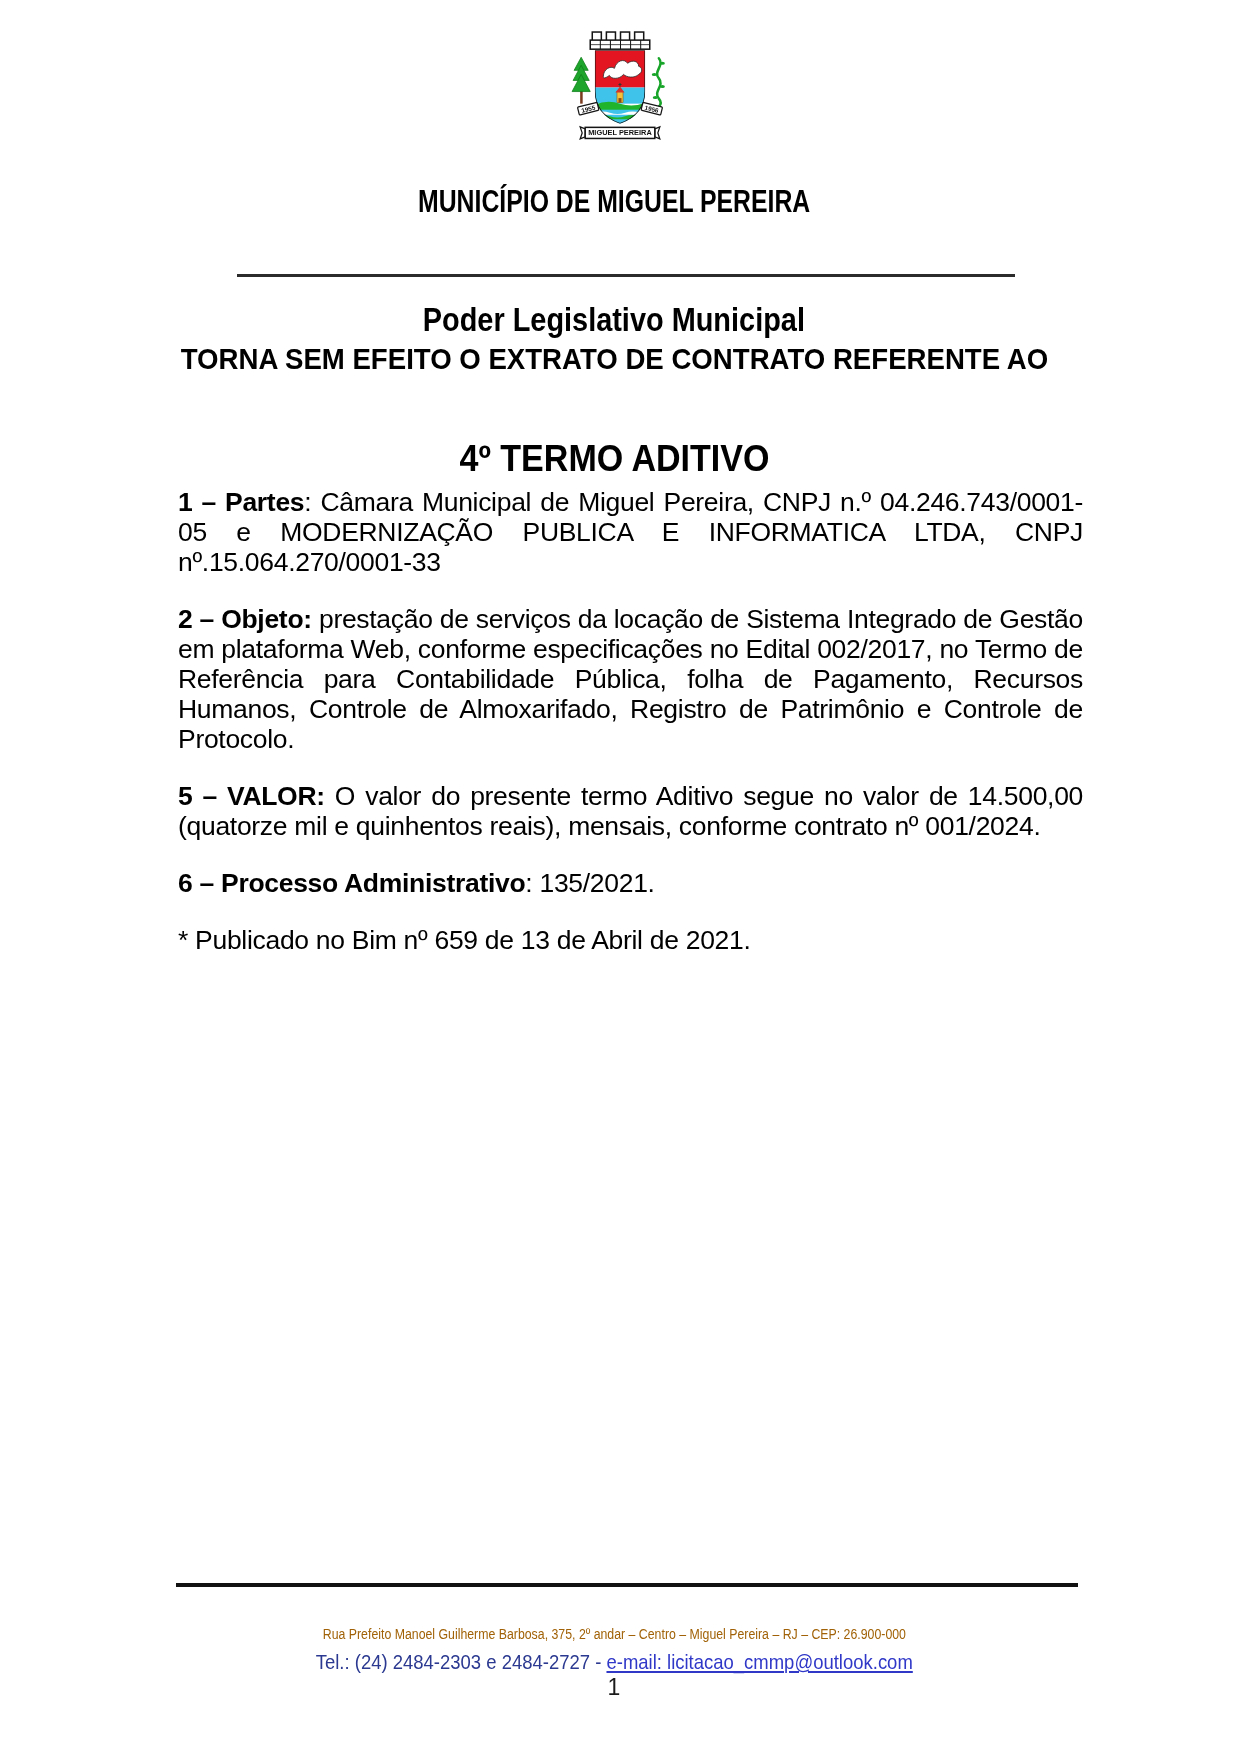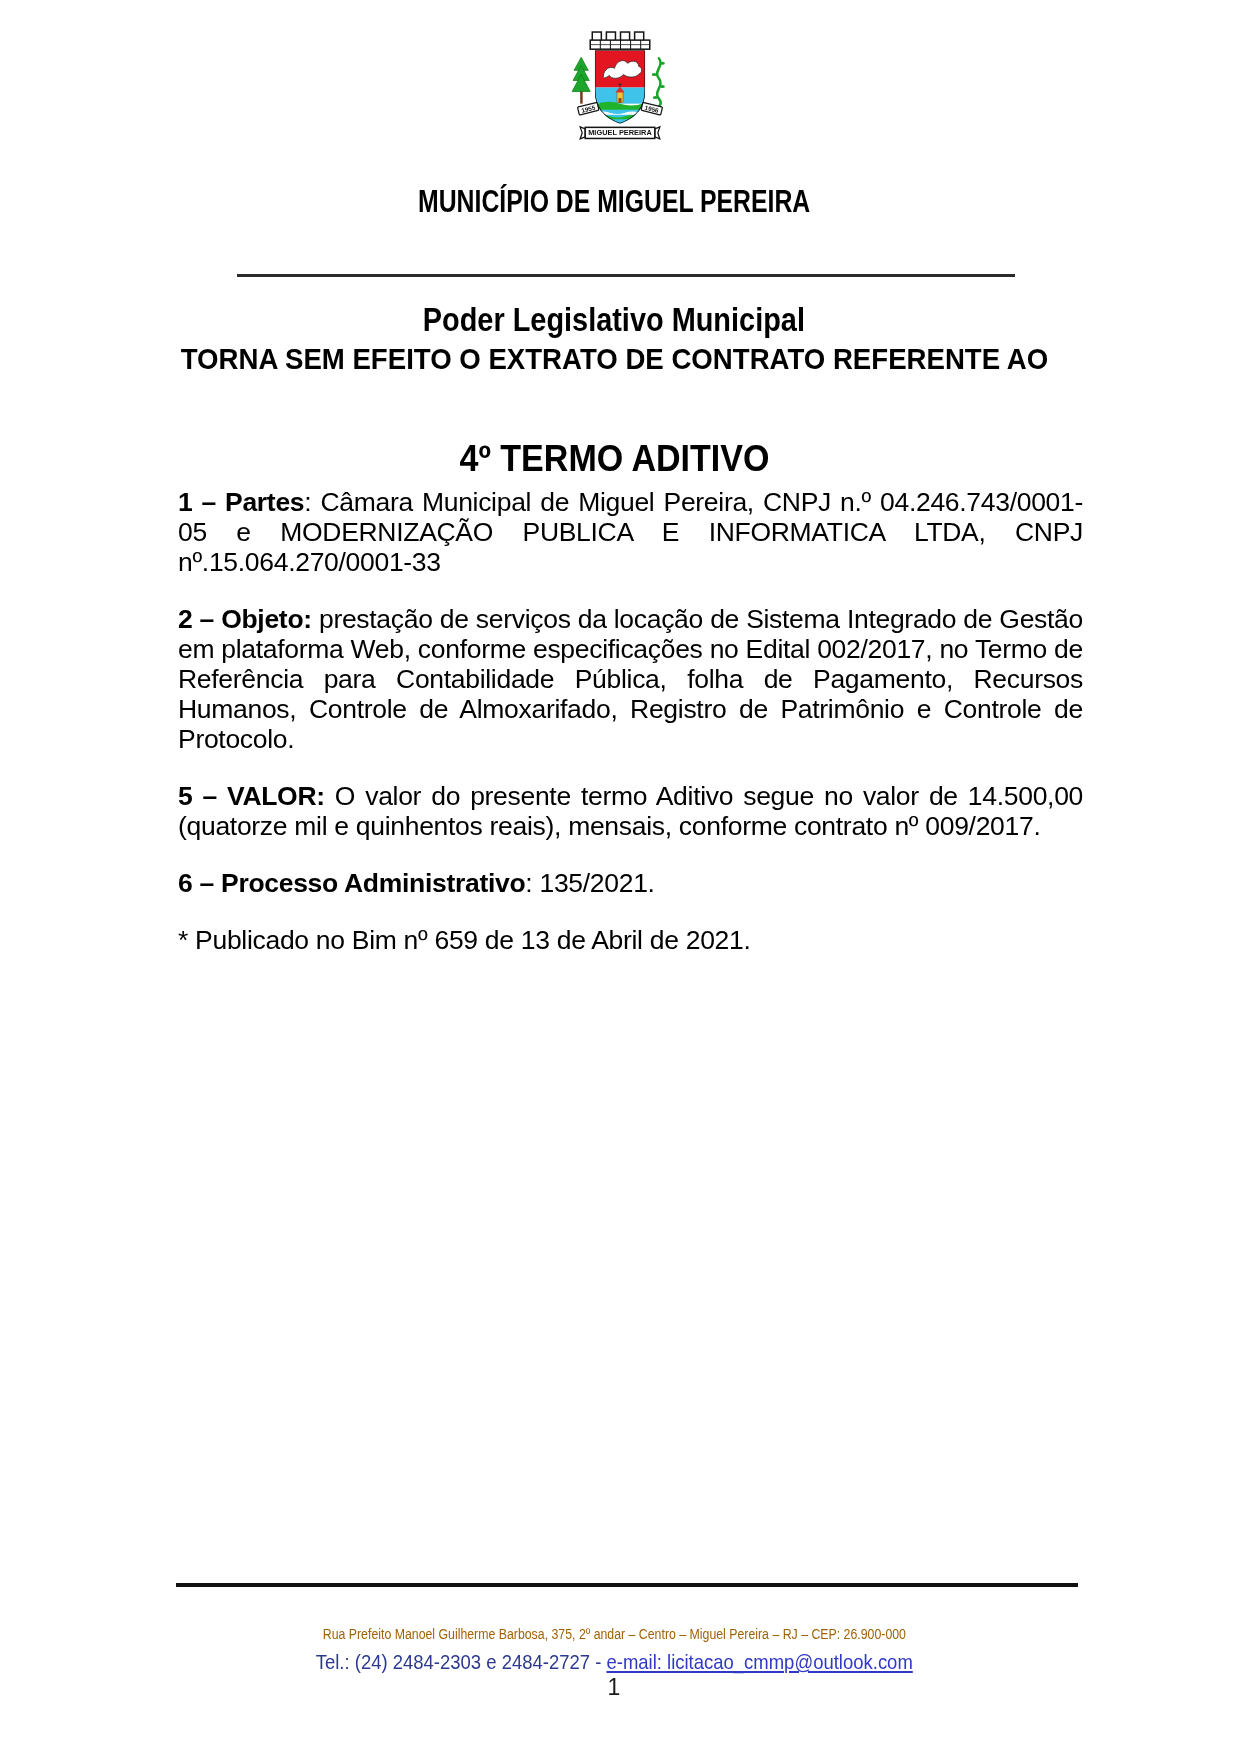--- a/index.html
+++ b/index.html
@@ -131,21 +131,21 @@
 <div class="abs-line title1">
   <span class="cx92">TORNA SEM EFEITO O EXTRATO DE CONTRATO REFERENTE AO</span>
 </div>
 <div class="abs-line title2">
   <span class="cx92">4º TERMO ADITIVO</span>
 </div>
 
 <div class="doc-body">
     <p><span class="b">1 – Partes</span><span>: Câmara Municipal de Miguel Pereira, CNPJ n.º 04.246.743/0001-05 e MODERNIZAÇÃO PUBLICA E INFORMATICA LTDA, CNPJ nº.15.064.270/0001-33</span></p>
     <p><span class="b">2 – Objeto:</span><span> prestação de serviços da locação de Sistema Integrado de Gestão em plataforma Web, conforme especificações no Edital 002/2017, no Termo de Referência para Contabilidade Pública, folha de Pagamento, Recursos Humanos, Controle de Almoxarifado, Registro de Patrimônio e Controle de Protocolo.</span></p>
-    <p><span class="b">5 – VALOR:</span><span> O valor do presente termo Aditivo segue no valor de 14.500,00 (quatorze mil e quinhentos reais), mensais, conforme contrato nº 009/2017.</span></p>
+    <p><span class="b">5 – VALOR:</span><span> O valor do presente termo Aditivo segue no valor de 14.500,00 (quatorze mil e quinhentos reais), mensais, conforme contrato nº 001/2024.</span></p>
     <p class="gap-before"><span class="b">6 – Processo Administrativo</span><span>: 135/2021.</span></p>
     <p><span>* Publicado no Bim nº 659 de 13 de Abril de 2021.</span></p>
   </div>
 
 <div class="footer-rule"></div>
 <div class="abs-line footer-address">
   <span class="cx88">Rua Prefeito Manoel Guilherme Barbosa, 375, 2º andar – Centro – Miguel Pereira – RJ – CEP: 26.900-000</span>
 </div>
 <div class="abs-line footer-contact">
   <span class="cx88">

